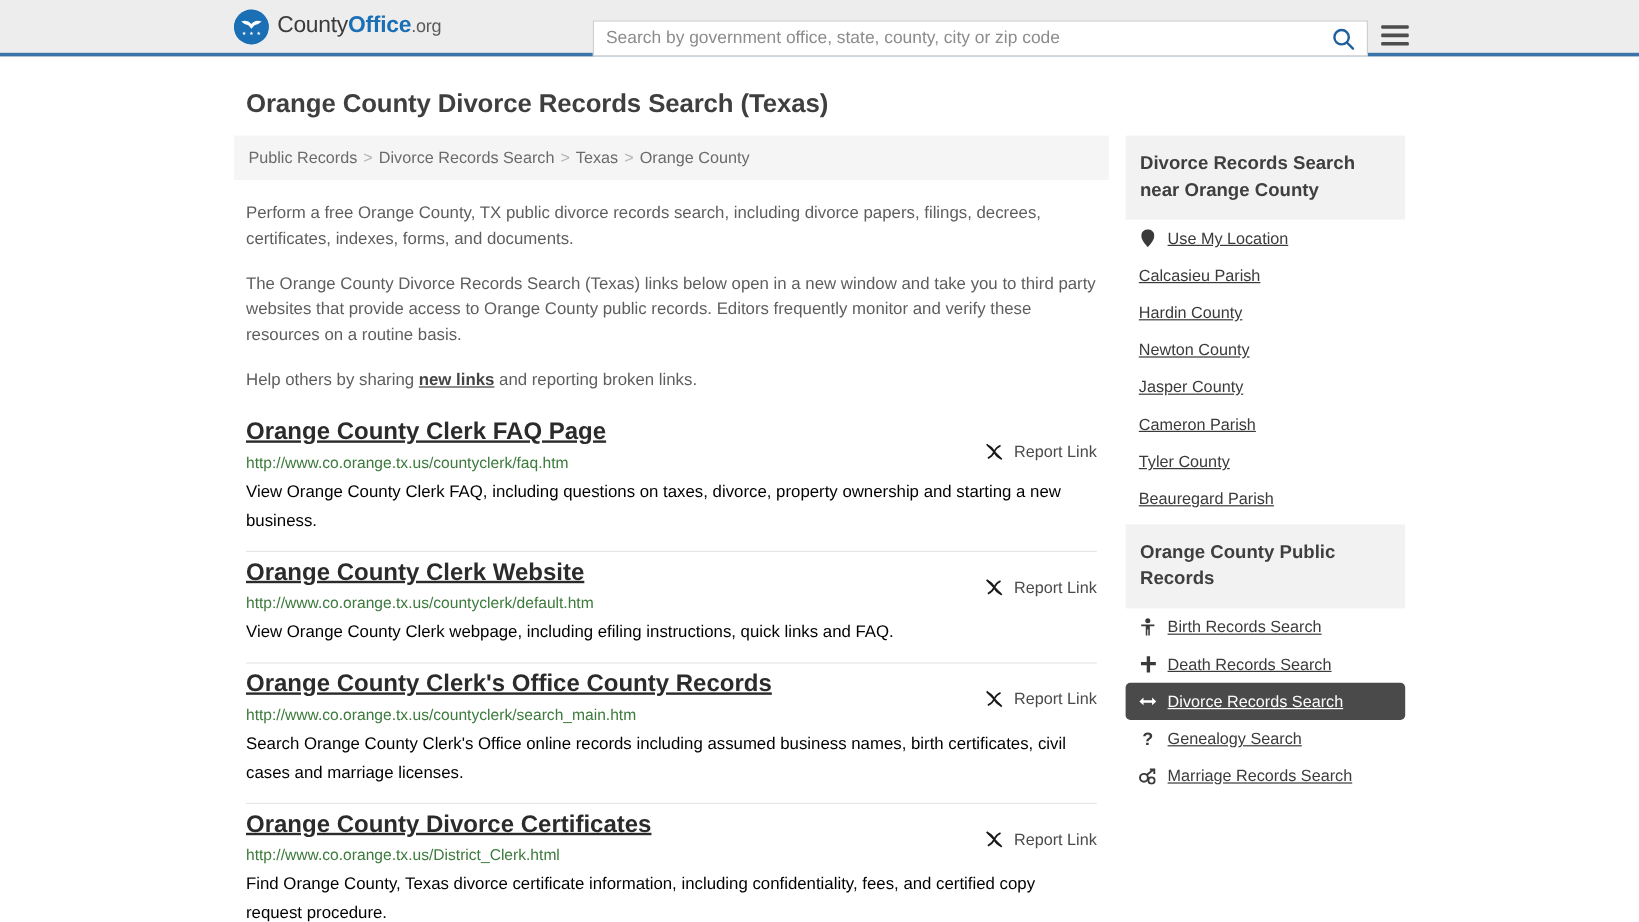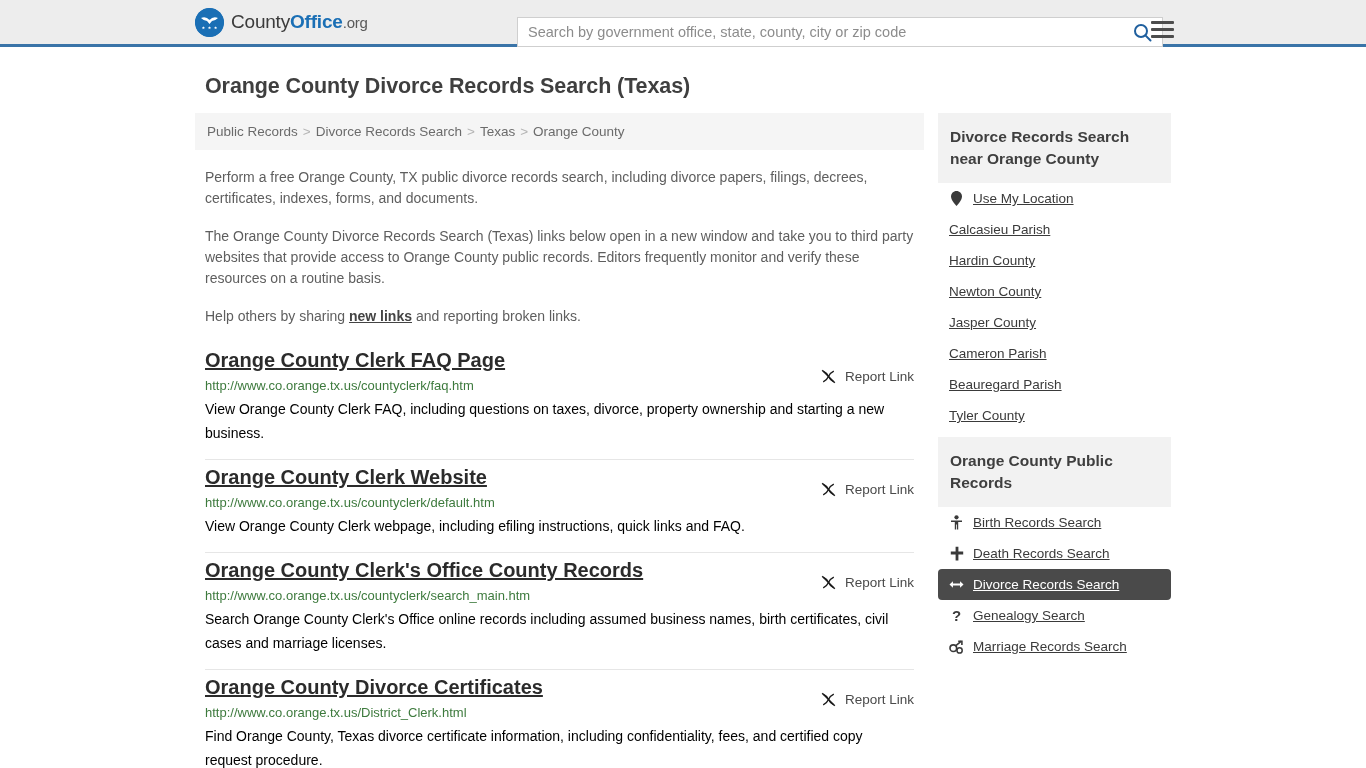--- a/index.html
+++ b/index.html
@@ -40,21 +40,21 @@
     font-size: 19px;
     color: #3b3b3b;
     letter-spacing: -0.2px;
     white-space: nowrap;
   }
   .logo-text b { color: #1a6fb5; font-weight: bold; }
   .logo-text .tld { font-size: 15px; color: #5a5a5a; }
 
   .search-wrap {
     position: absolute;
-    left: 517px;
+    left: 494px;
     top: 17px;
     width: 646px;
     height: 30px;
     background: #ffffff;
     border: 1px solid #cfcfcf;
     display: flex;
     align-items: center;
   }
   .search-input {
     flex: 1;
@@ -325,24 +325,24 @@
             <li class="side-item">
               <a href="#">Newton County</a>
             </li>
             <li class="side-item">
               <a href="#">Jasper County</a>
             </li>
             <li class="side-item">
               <a href="#">Cameron Parish</a>
             </li>
             <li class="side-item">
+              <a href="#">Tyler County</a>
+            </li>
+            <li class="side-item">
               <a href="#">Beauregard Parish</a>
-            </li>
-            <li class="side-item">
-              <a href="#">Tyler County</a>
             </li>
           </ul>
       </div>
 
       <div class="side-box">
         <div class="side-head">Orange County Public Records</div>
         <ul class="side-list" id="pr-list">
             <li class="side-item">
               <span class="ico">
                 <svg width="13" height="15" viewBox="0 0 13 15">

